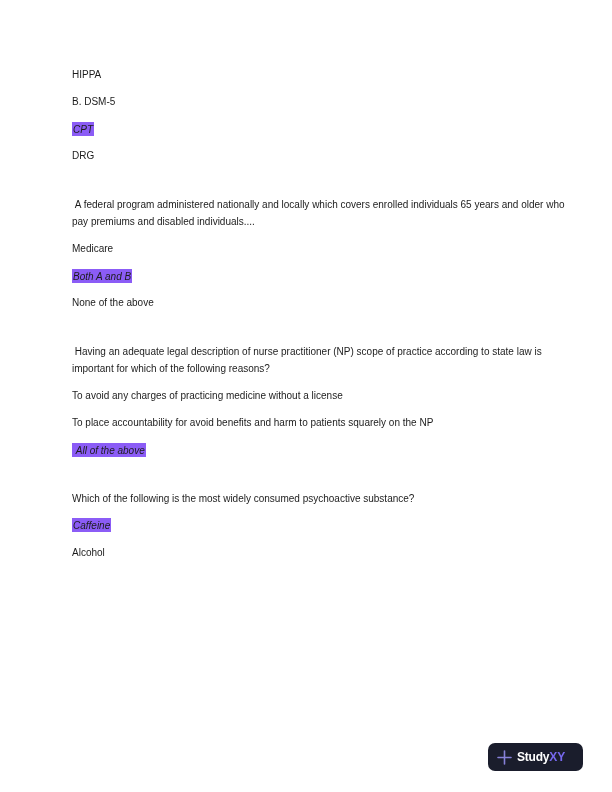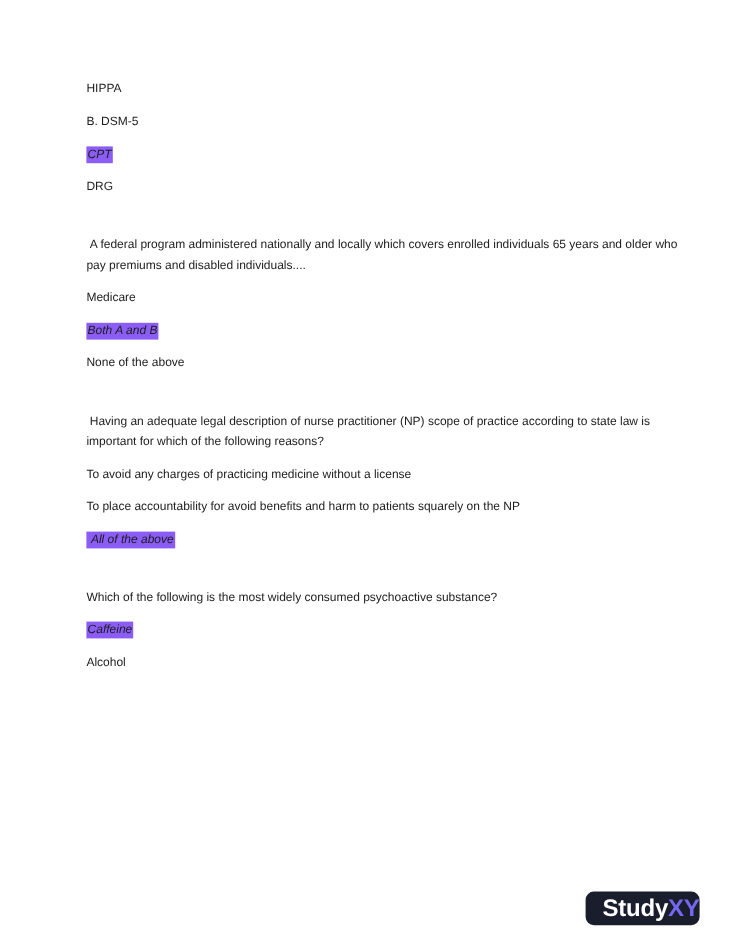--- a/index.html
+++ b/index.html
@@ -52,21 +52,21 @@
     box-sizing: border-box;
   }
   .badge .plus {
     margin-left: 9px;
     width: 15px;
     height: 15px;
     display: block;
   }
   .badge .brand {
     margin-left: 5px;
-    font-size: 20px;
+    font-size: 12px;
     font-weight: bold;
     letter-spacing: -0.2px;
     color: #ffffff;
     line-height: 1;
   }
   .badge .brand .xy {
     color: #7668ee;
   }
 </style>
 </head>

